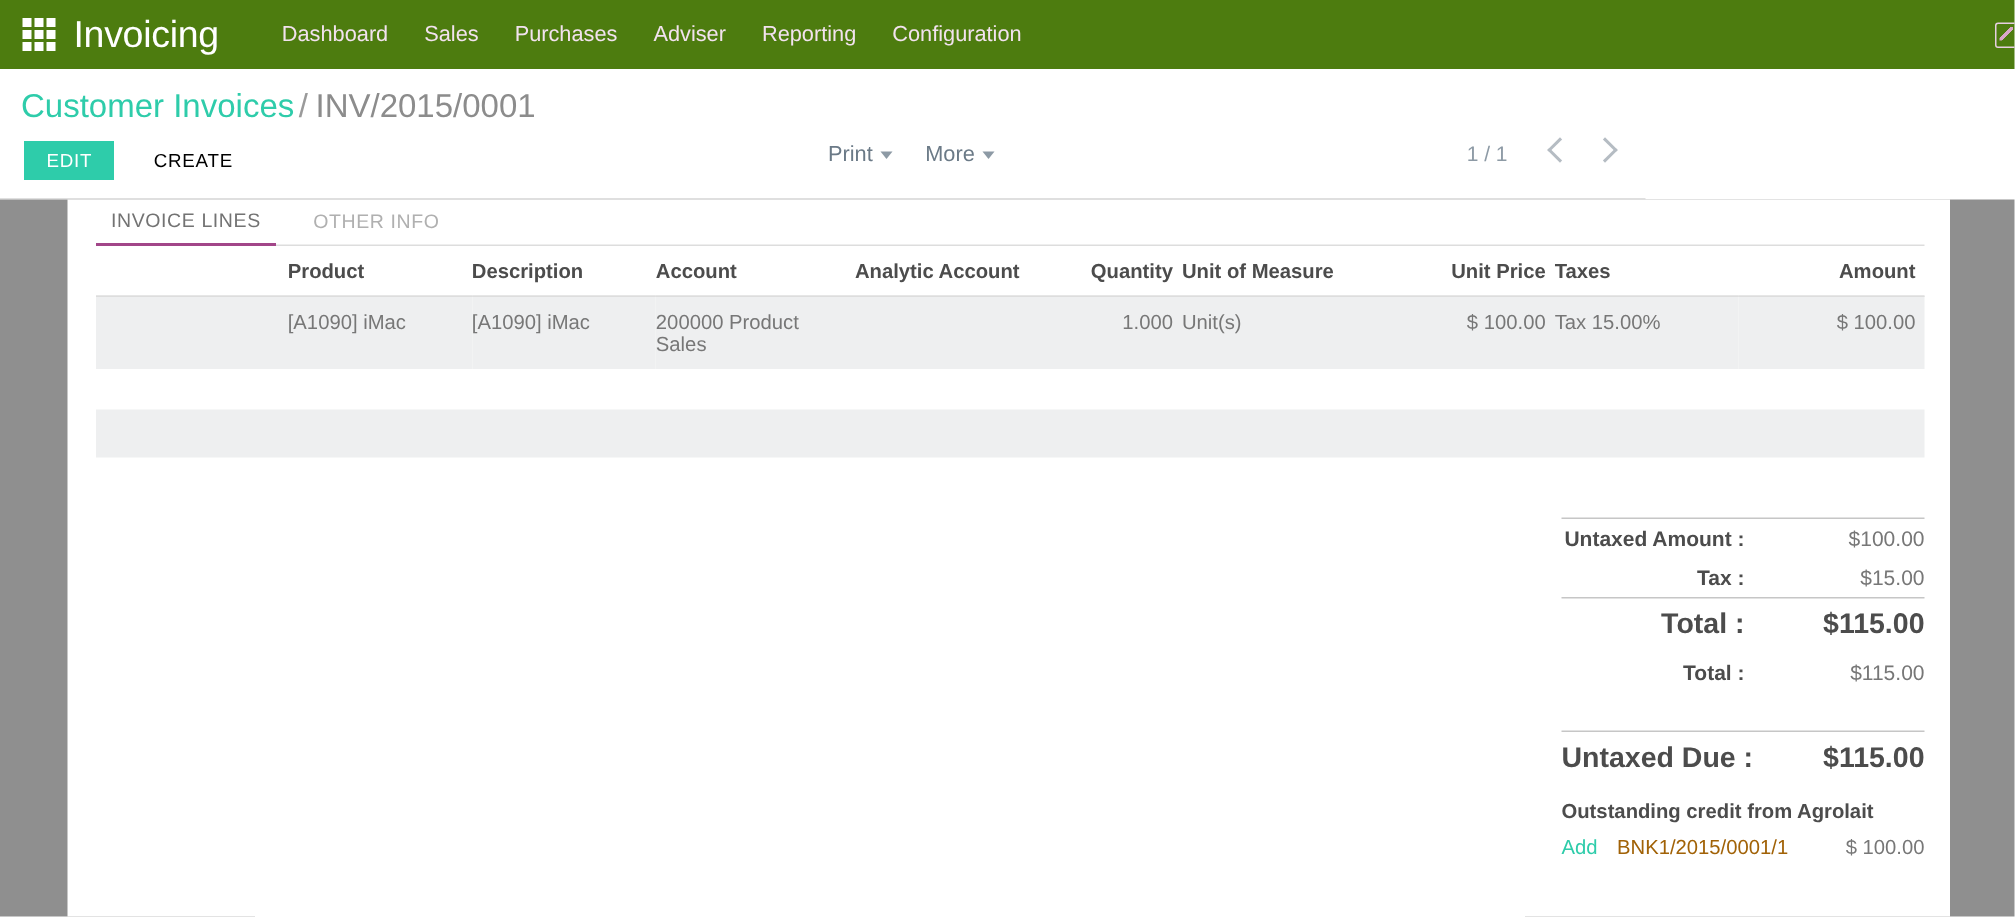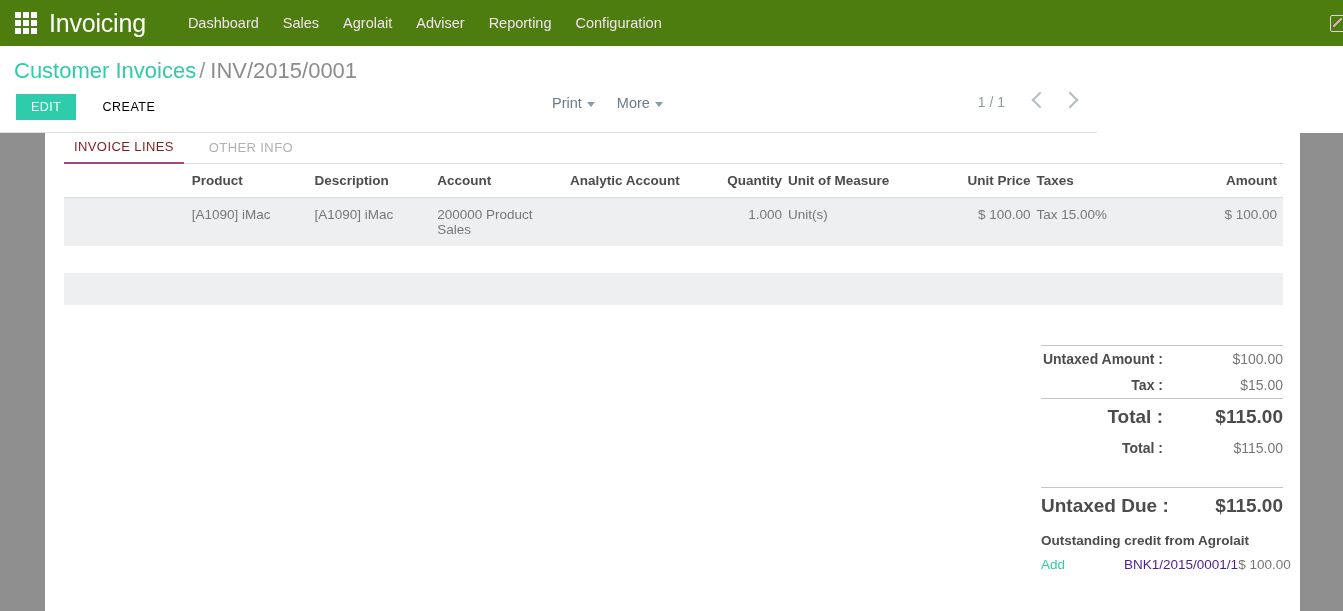--- a/index.html
+++ b/index.html
@@ -188,21 +188,21 @@
     display: flex;
     align-items: flex-end;
   }
   .tab {
     font-size: 13px;
     letter-spacing: 0.4px;
     padding: 0 10px 8px 10px;
     cursor: pointer;
     white-space: nowrap;
   }
-  .tab.active { color: #7f1d1d; border-bottom: 2px solid #a24689; margin-bottom: -1px; }
+  .tab.active { color: #737373; border-bottom: 2px solid #a24689; margin-bottom: -1px; }
   .tab.inactive { color: #b0b0b0; margin-left: 15px; }
 
   
   .lines-table {
     position: absolute;
     top: 31px; left: 19px;
     width: 1219px;
     border-collapse: collapse;
     table-layout: fixed;
   }
@@ -283,21 +283,21 @@
     padding-top: 9px;
     white-space: nowrap;
   }
   .credit-row {
     display: flex;
     align-items: baseline;
     padding-top: 9px;
     font-size: 13.5px;
   }
   .credit-add { color: #2eccaa; cursor: pointer; margin-right: 13px; }
-  .credit-ref { color: #4c1d95; flex: 1; white-space: nowrap; margin-left: 46px; }
+  .credit-ref { color: #a16207; flex: 1; white-space: nowrap; }
   .credit-amt { color: #777777; text-align: right; white-space: nowrap; }
 </style>
 </head>
 <body>
 
 <div class="navbar">
   <div class="apps-icon">
     <i></i>
       <i></i>
       <i></i>
@@ -305,21 +305,21 @@
       <i></i>
       <i></i>
       <i></i>
       <i></i>
       <i></i>
   </div>
   <div class="brand">Invoicing</div>
   <div class="navmenu">
     <a>Dashboard</a>
     <a>Sales</a>
-    <a>Agrolait</a>
+    <a>Purchases</a>
     <a>Adviser</a>
     <a>Reporting</a>
     <a>Configuration</a>
   </div>
   <div class="nav-right">
     <div class="sys-icon"></div>
   </div>
 </div>
 
 <div class="control-panel">

